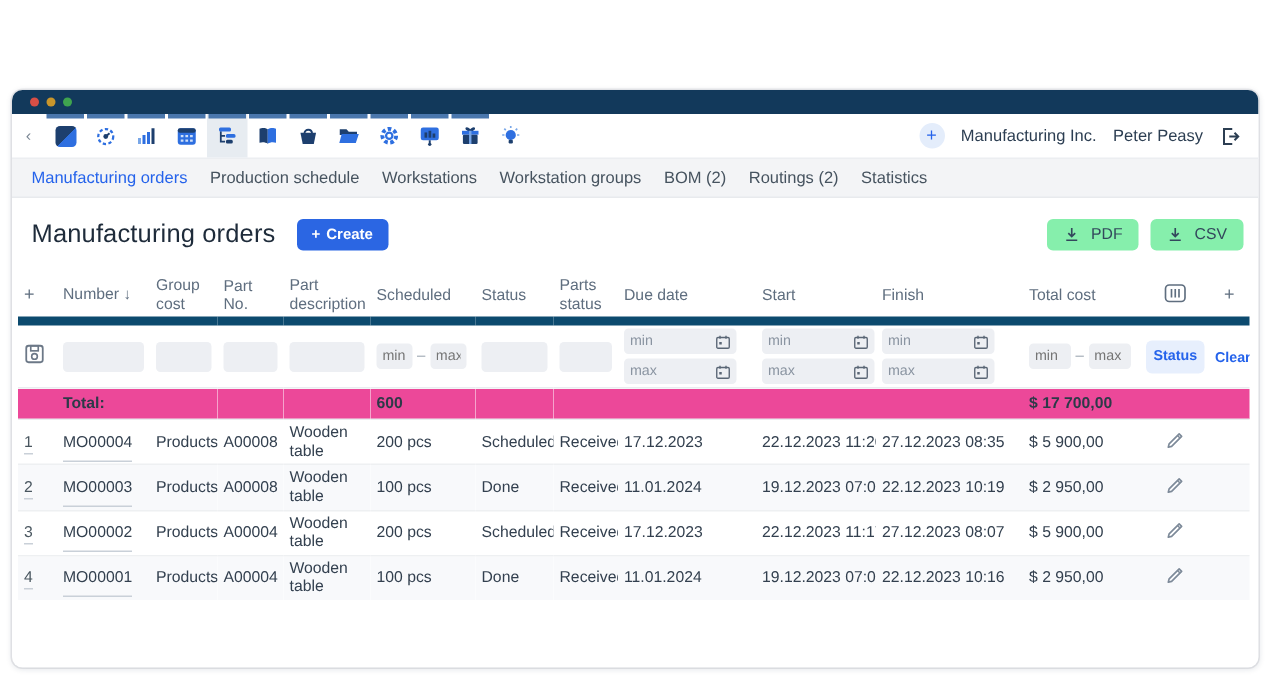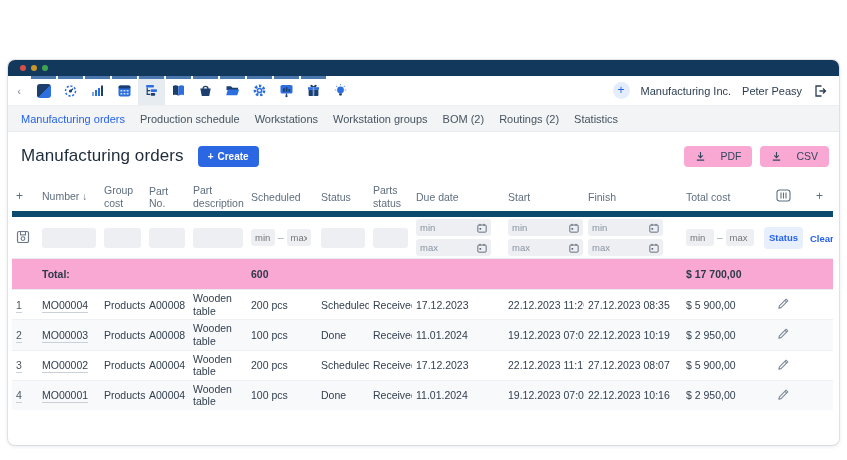--- a/index.html
+++ b/index.html
@@ -32,38 +32,38 @@
          display:flex; align-items:center; gap:15px; padding:0 20px 0 13px; }
   .tab { font-size:11px; color:#46535f; text-decoration:none; cursor:pointer; white-space:nowrap; }
   .tab.active { color:#2563eb; }
   
   .page-head { display:flex; align-items:center; margin:12px 10px 0 13px; height:24px; }
   .page-title { font-size:17px; font-weight:500; color:#1e2b3a; letter-spacing:.1px; }
   .create-btn { margin-left:14px; background:#2b66e3; color:#fff; border:none; border-radius:4px;
                 height:21px; padding:0 10px; font-size:10px; font-weight:bold; cursor:pointer;
                 display:flex; align-items:center; gap:4px; font-family:inherit; }
   .export { margin-left:auto; display:flex; gap:8px; }
-  .exp-btn { background:#f9a8d4; border:none; border-radius:4px; height:21px; padding:0 11px;
-             font-size:10.5px; color:#33475c; cursor:pointer; display:flex; align-items:center; gap:14px;
+  .exp-btn { background:#86efac; border:none; border-radius:4px; height:21px; padding:0 11px;
+             font-size:10.5px; color:#33475c; cursor:pointer; display:flex; align-items:center; gap:7px;
              font-family:inherit; }
   
   .table-wrap { margin-top:14px; padding:0 6px 0 4px; }
   table { width:100%; border-collapse:collapse; table-layout:fixed; }
   th, td { font-size:10.5px; text-align:left; padding:2px 4px; vertical-align:middle;
            overflow:hidden; white-space:nowrap; }
   td.wrap, th.wrap { white-space:normal; line-height:1.2; }
   thead th { color:#5f6e7f; font-weight:normal; height:26px; line-height:1.15; white-space:normal; }
   tr.filter-row td { height:44px; border-top:6px solid #0c4a6e; }
-  tr.total-row td { background:#f9a8d4; font-weight:bold; color:#2c3a48; height:31px;
+  tr.total-row td { background:#ec4899; font-weight:bold; color:#2c3a48; height:21px;
                     border-top:1px solid #e9ecef; border-bottom:1px solid #e9ecef; }
   tbody tr.data-row td { height:27px; color:#33404f; border-top:1px solid #eef0f2; }
   tbody tr.data-row:first-of-type td { border-top:none; }
   tbody tr.data-row.alt td { background:#f8f9fb; }
   .idx { color:#49565f; border-bottom:1px solid #c9d0d8; padding-bottom:1px; cursor:pointer; }
-  .mo-link { color:#33404f; border-bottom:1px solid #c9d0d8; padding-bottom:1px; cursor:pointer; }
+  .mo-link { color:#33404f; border-bottom:1px solid #c9d0d8; padding-bottom:6px; cursor:pointer; }
   
   .f-input { width:100%; height:20px; background:#edeff3; border:none; border-radius:3px;
              font-size:10px; color:#3c4a57; padding:0 5px; font-family:inherit; }
   .mini-wrap { display:flex; align-items:center; gap:3px; }
   .mini { width:24px; height:17px; background:#edeff3; border:none; border-radius:3px;
           font-size:9.5px; color:#8a94a1; padding:0 4px; font-family:inherit; }
   .mini.w28 { width:28px; }
   .dash { color:#9aa4af; font-size:10px; }
   .date-stack { display:flex; flex-direction:column; gap:3px; }
   .date-box { width:75px; height:17px; background:#edeff3; border-radius:3px; display:flex;

